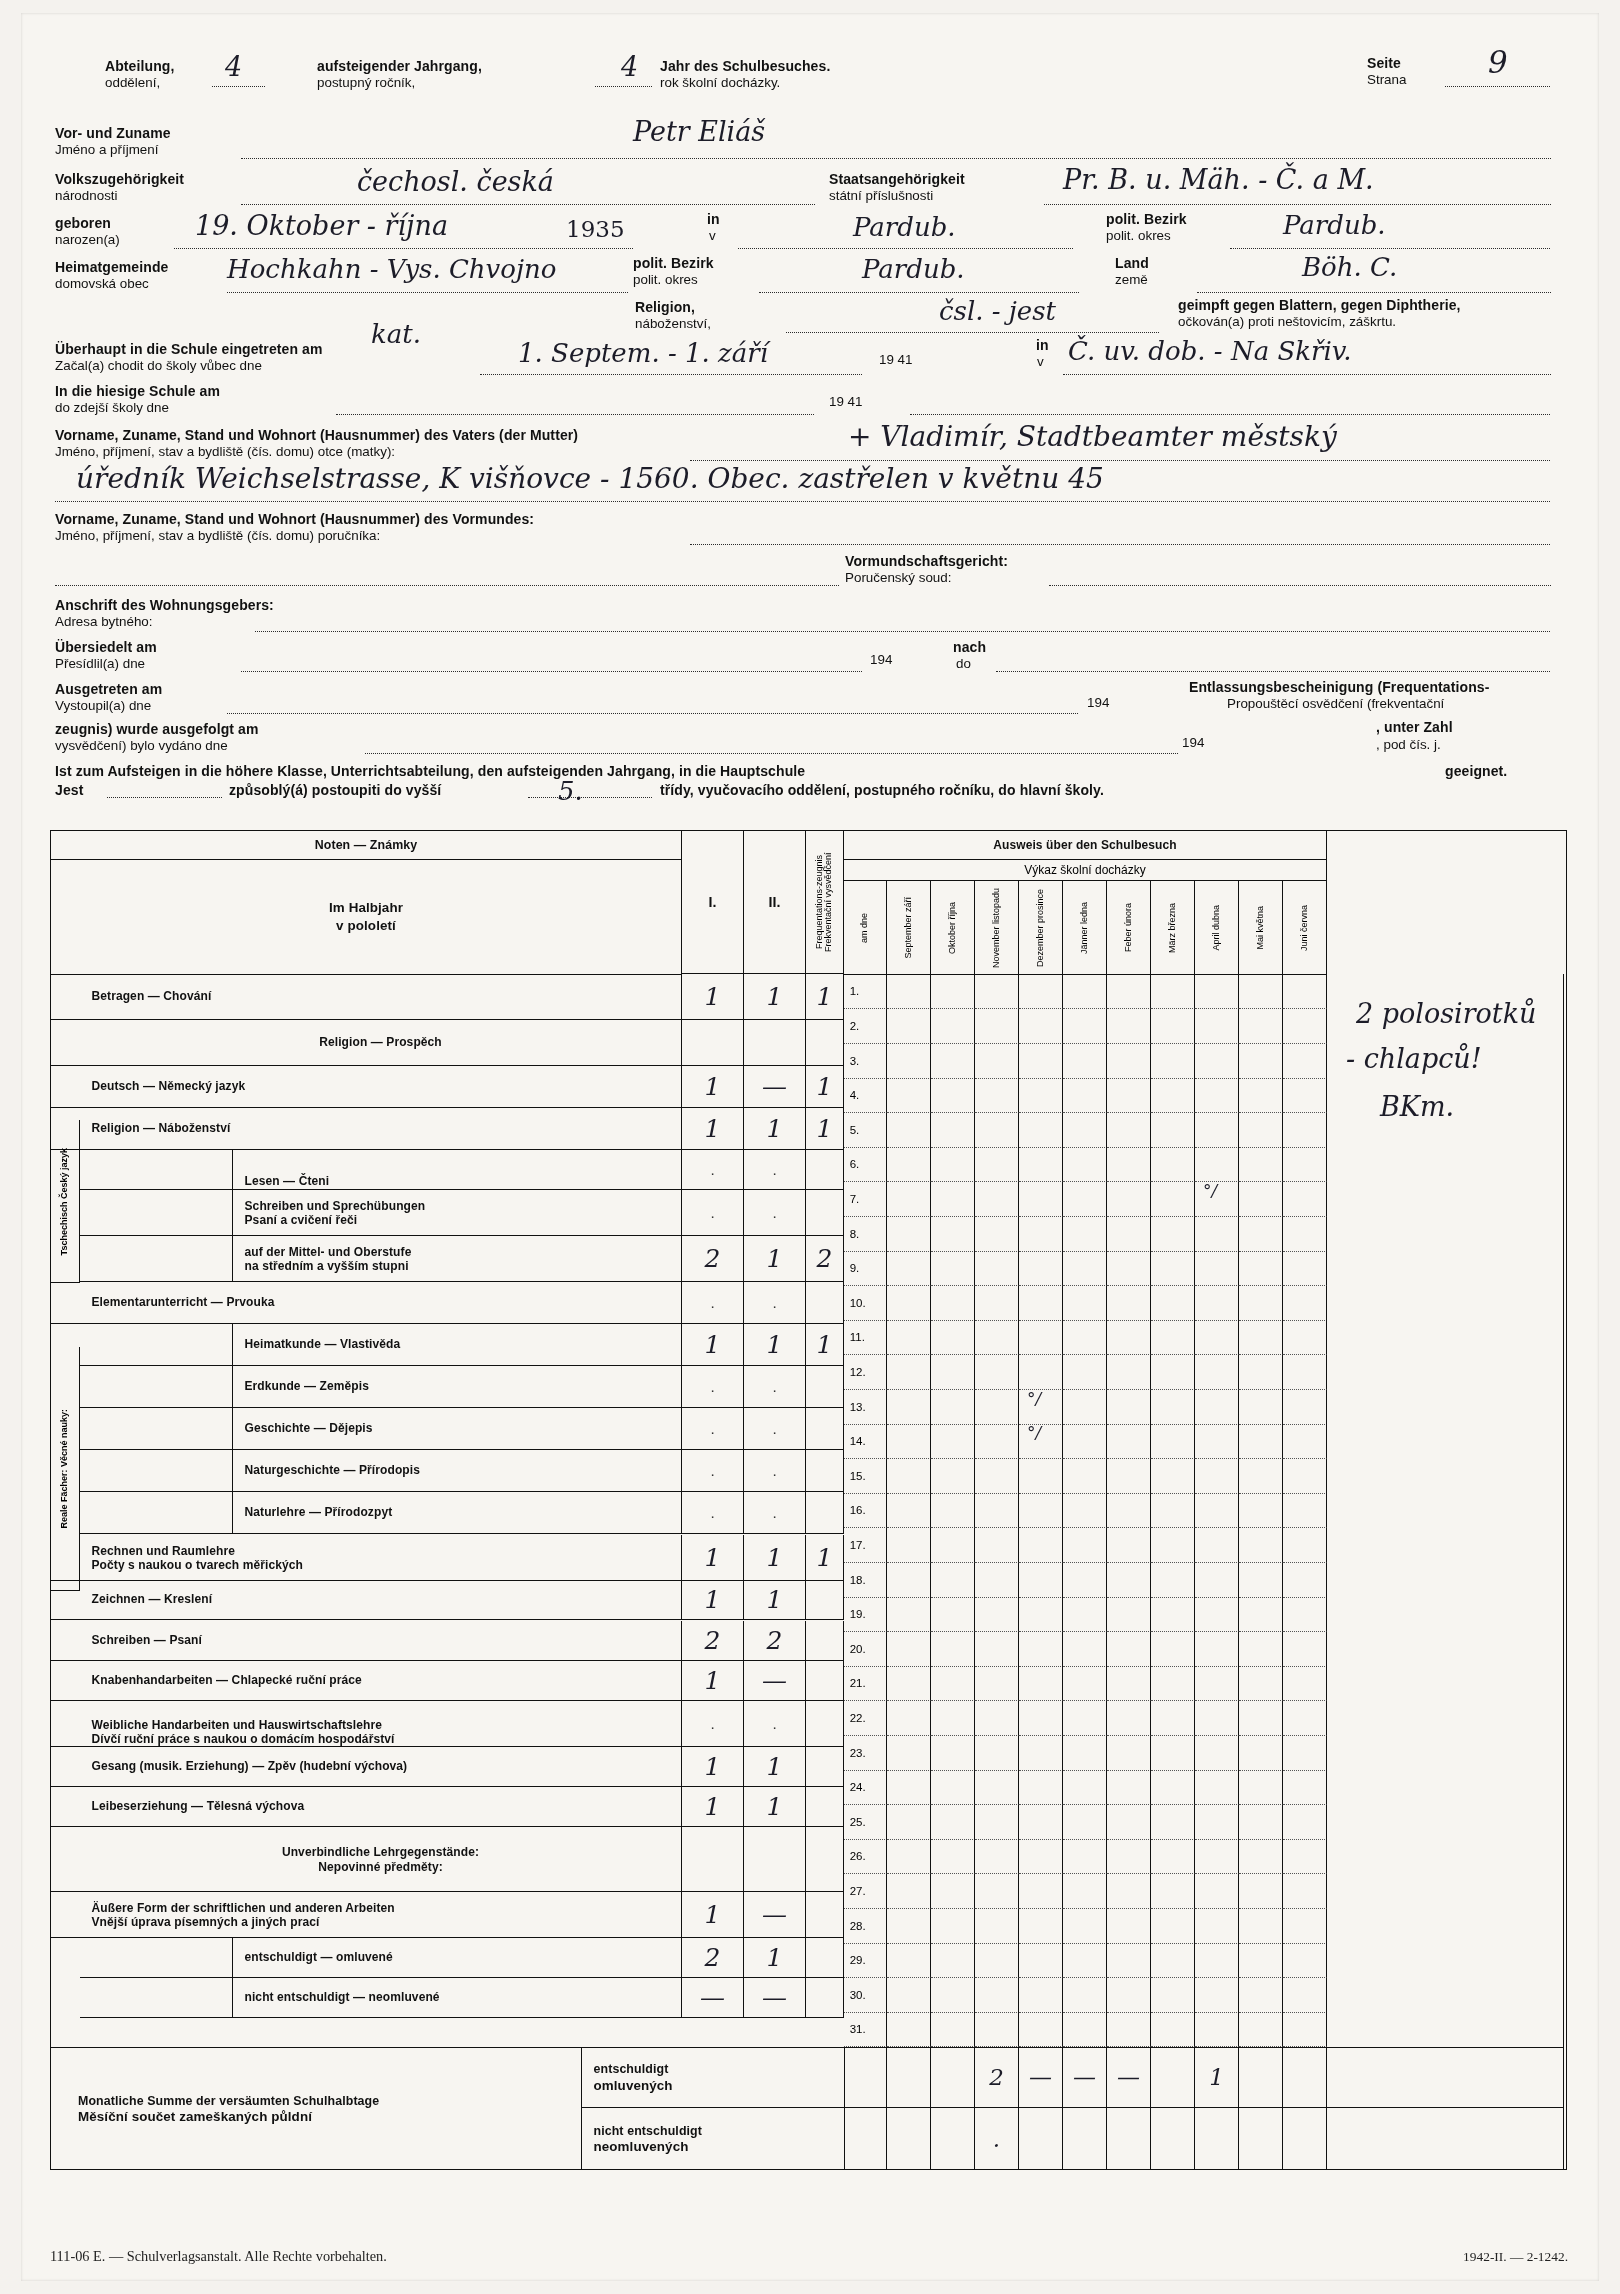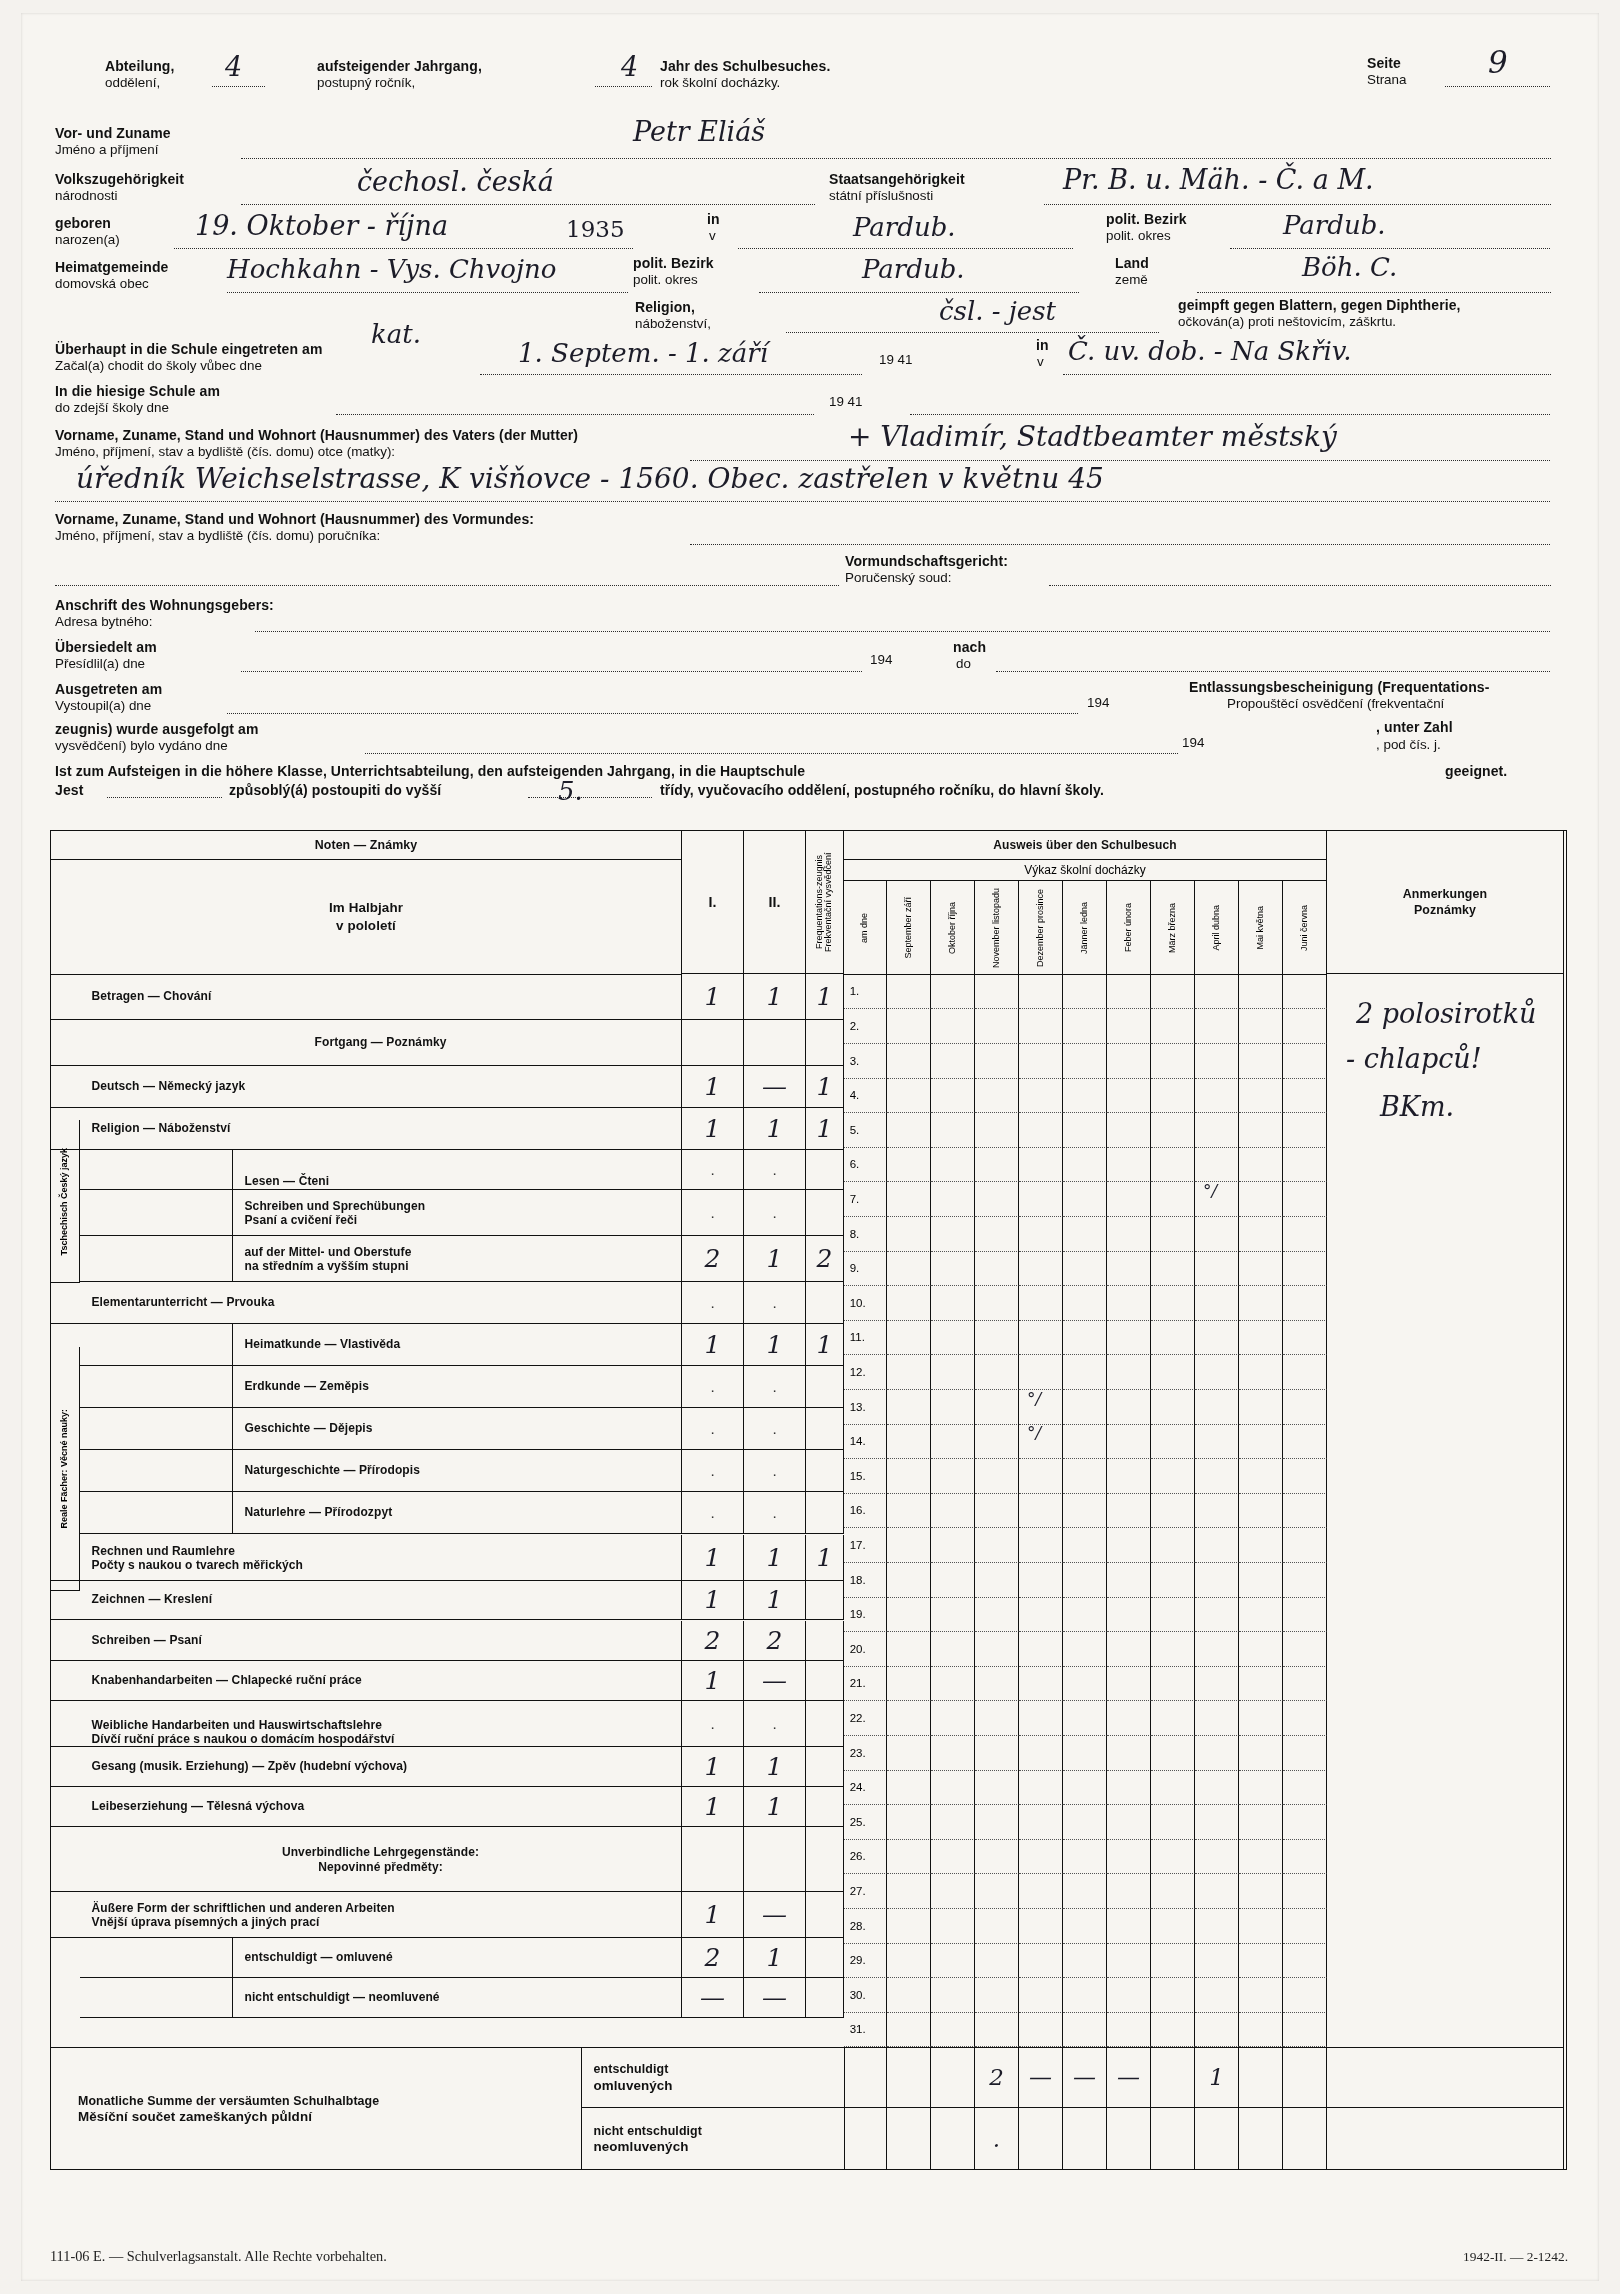--- a/index.html
+++ b/index.html
@@ -240,40 +240,36 @@
             <span class="vert xsmall">April dubna</span>
           </div>
           <div class="cell ctr br bb" style="left: 1188px; top: 50px; width: 44px; height: 94px;">
             <span class="vert xsmall">Mai května</span>
           </div>
           <div class="cell ctr br bb" style="left: 1232px; top: 50px; width: 44px; height: 94px;">
             <span class="vert xsmall">Juni června</span>
           </div>
         </div>
 
-    <div class="cell ctr de bb br" style="left:1276px;top:0;width:237px;height:143px;flex-direction:column;font-size:12.4px;line-height:1.35;">
-      <span>Anmerkungen</span>
-      <span>Poznámky</span>
-    </div>
 
     <div class="cell ctr de bb br" style="left:0;top:29px;width:631px;height:115px;flex-direction:column;font-size:13.4px;line-height:1.4;">
       <span>Im Halbjahr</span>
       <span>v pololetí</span>
     </div>
 
     <div id="rows-body">
           <div class="cell br bb de" style="left: 29px; top: 143px; width: 602px; height: 46px; display: flex; flex-direction: column; justify-content: center; align-items: flex-start; padding-left: 11.5px; font-size: 12px; line-height: 1.3;">
             <span>Betragen — Chování</span>
           </div>
           <div class="cell br bb" style="left: 0px; top: 143px; width: 29px; height: 46px; border-right: none;"></div>
           <div class="cell br bb grade" style="left: 631px; top: 143px; width: 62px; height: 46px; font-size: 25px;">1</div>
           <div class="cell br bb grade" style="left: 693px; top: 143px; width: 62px; height: 46px; font-size: 25px;">1</div>
           <div class="cell br bb grade" style="left: 755px; top: 143px; width: 38px; height: 46px; font-size: 25px;">1</div>
           <div class="cell br bb de" style="left: 29px; top: 189px; width: 602px; height: 46px; display: flex; flex-direction: column; justify-content: center; align-items: center; padding-left: 0px; font-size: 12px; line-height: 1.3;">
-            <span>Fortgang — Poznámky</span>
+            <span>Religion — Prospěch</span>
           </div>
           <div class="cell br bb" style="left: 0px; top: 189px; width: 29px; height: 46px; border-right: none;"></div>
           <div class="cell br bb grade" style="left: 631px; top: 189px; width: 62px; height: 46px; font-size: 25px;"></div>
           <div class="cell br bb grade" style="left: 693px; top: 189px; width: 62px; height: 46px; font-size: 25px;"></div>
           <div class="cell br bb grade" style="left: 755px; top: 189px; width: 38px; height: 46px; font-size: 25px;"></div>
           <div class="cell br bb de" style="left: 29px; top: 235px; width: 602px; height: 42px; display: flex; flex-direction: column; justify-content: center; align-items: flex-start; padding-left: 11.5px; font-size: 12px; line-height: 1.3;">
             <span>Deutsch — Německý jazyk</span>
           </div>
           <div class="cell br bb" style="left: 0px; top: 235px; width: 29px; height: 42px; border-right: none;"></div>
           <div class="cell br bb grade" style="left: 631px; top: 235px; width: 62px; height: 42px; font-size: 25px;">1</div>

